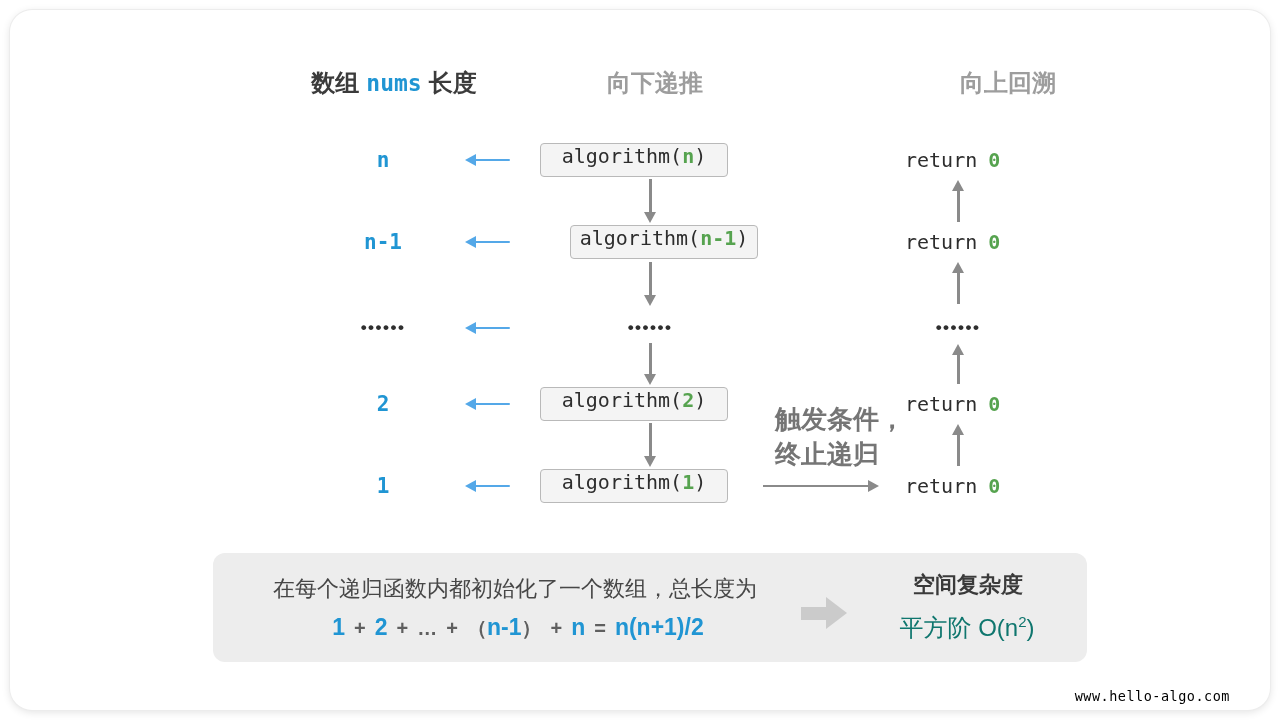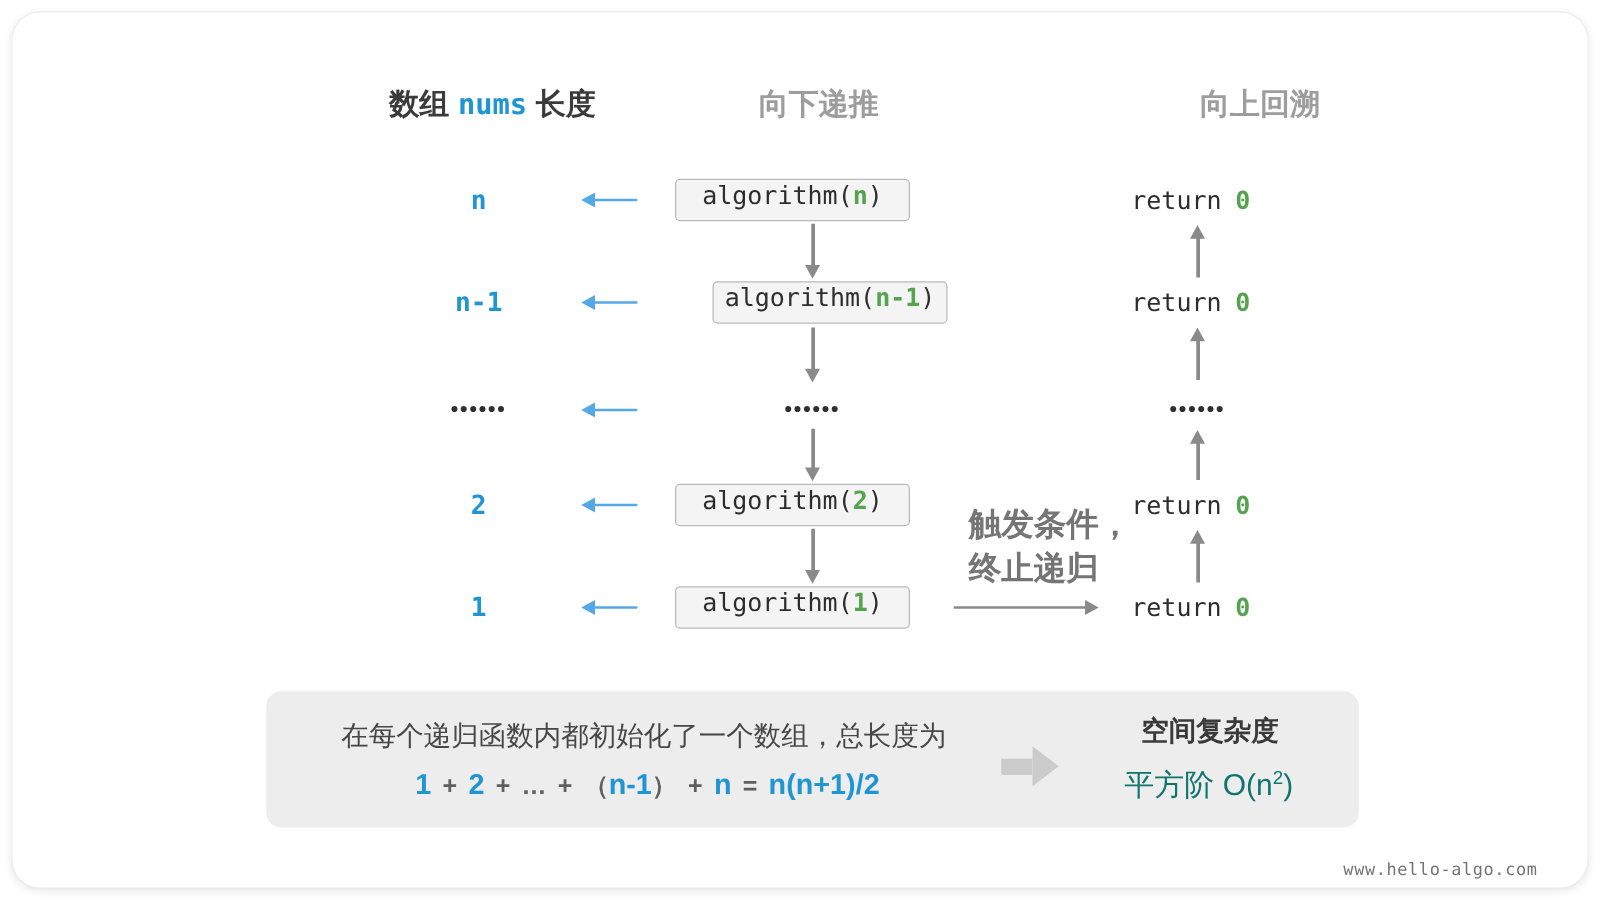--- a/index.html
+++ b/index.html
@@ -66,21 +66,21 @@
   
   .bigarrow{width:48px;height:32px;}
   .bigarrow .bar{position:absolute;left:0;top:50%;margin-top:-6.5px;width:25px;height:13px;background:#cbcbcb;}
   .bigarrow .tip{position:absolute;left:25px;top:50%;margin-top:-16px;width:0;height:0;
     border-top:16px solid transparent;border-bottom:16px solid transparent;border-left:21px solid #cbcbcb;}
 
   .result-title{font-size:22px;font-weight:bold;color:#3a3a3a;}
   .result-formula{font-size:24px;font-weight:normal;color:#0f766e;}
   .result-formula .sup{font-size:15px;position:relative;top:-9px;}
 
-  .watermark{font-family:"DejaVu Sans Mono",monospace;font-size:13.5px;color:#737373;letter-spacing:0.5px;}
+  .watermark{font-family:"DejaVu Sans Mono",monospace;font-size:13.5px;color:#000000;letter-spacing:0.5px;}
 </style>
 </head>
 <body>
 
 <div class="card">
 
   <div class="abs ctr hdr hdr-dark" style="left:384px;top:73px;"><span>数组</span><span class="hdr-code">nums</span><span>长度</span></div>
   <div class="abs ctr hdr" style="left:645px;top:73px;">向下递推</div>
   <div class="abs ctr hdr" style="left:950px;top:73px;margin-left:48px;">向上回溯</div>
 

